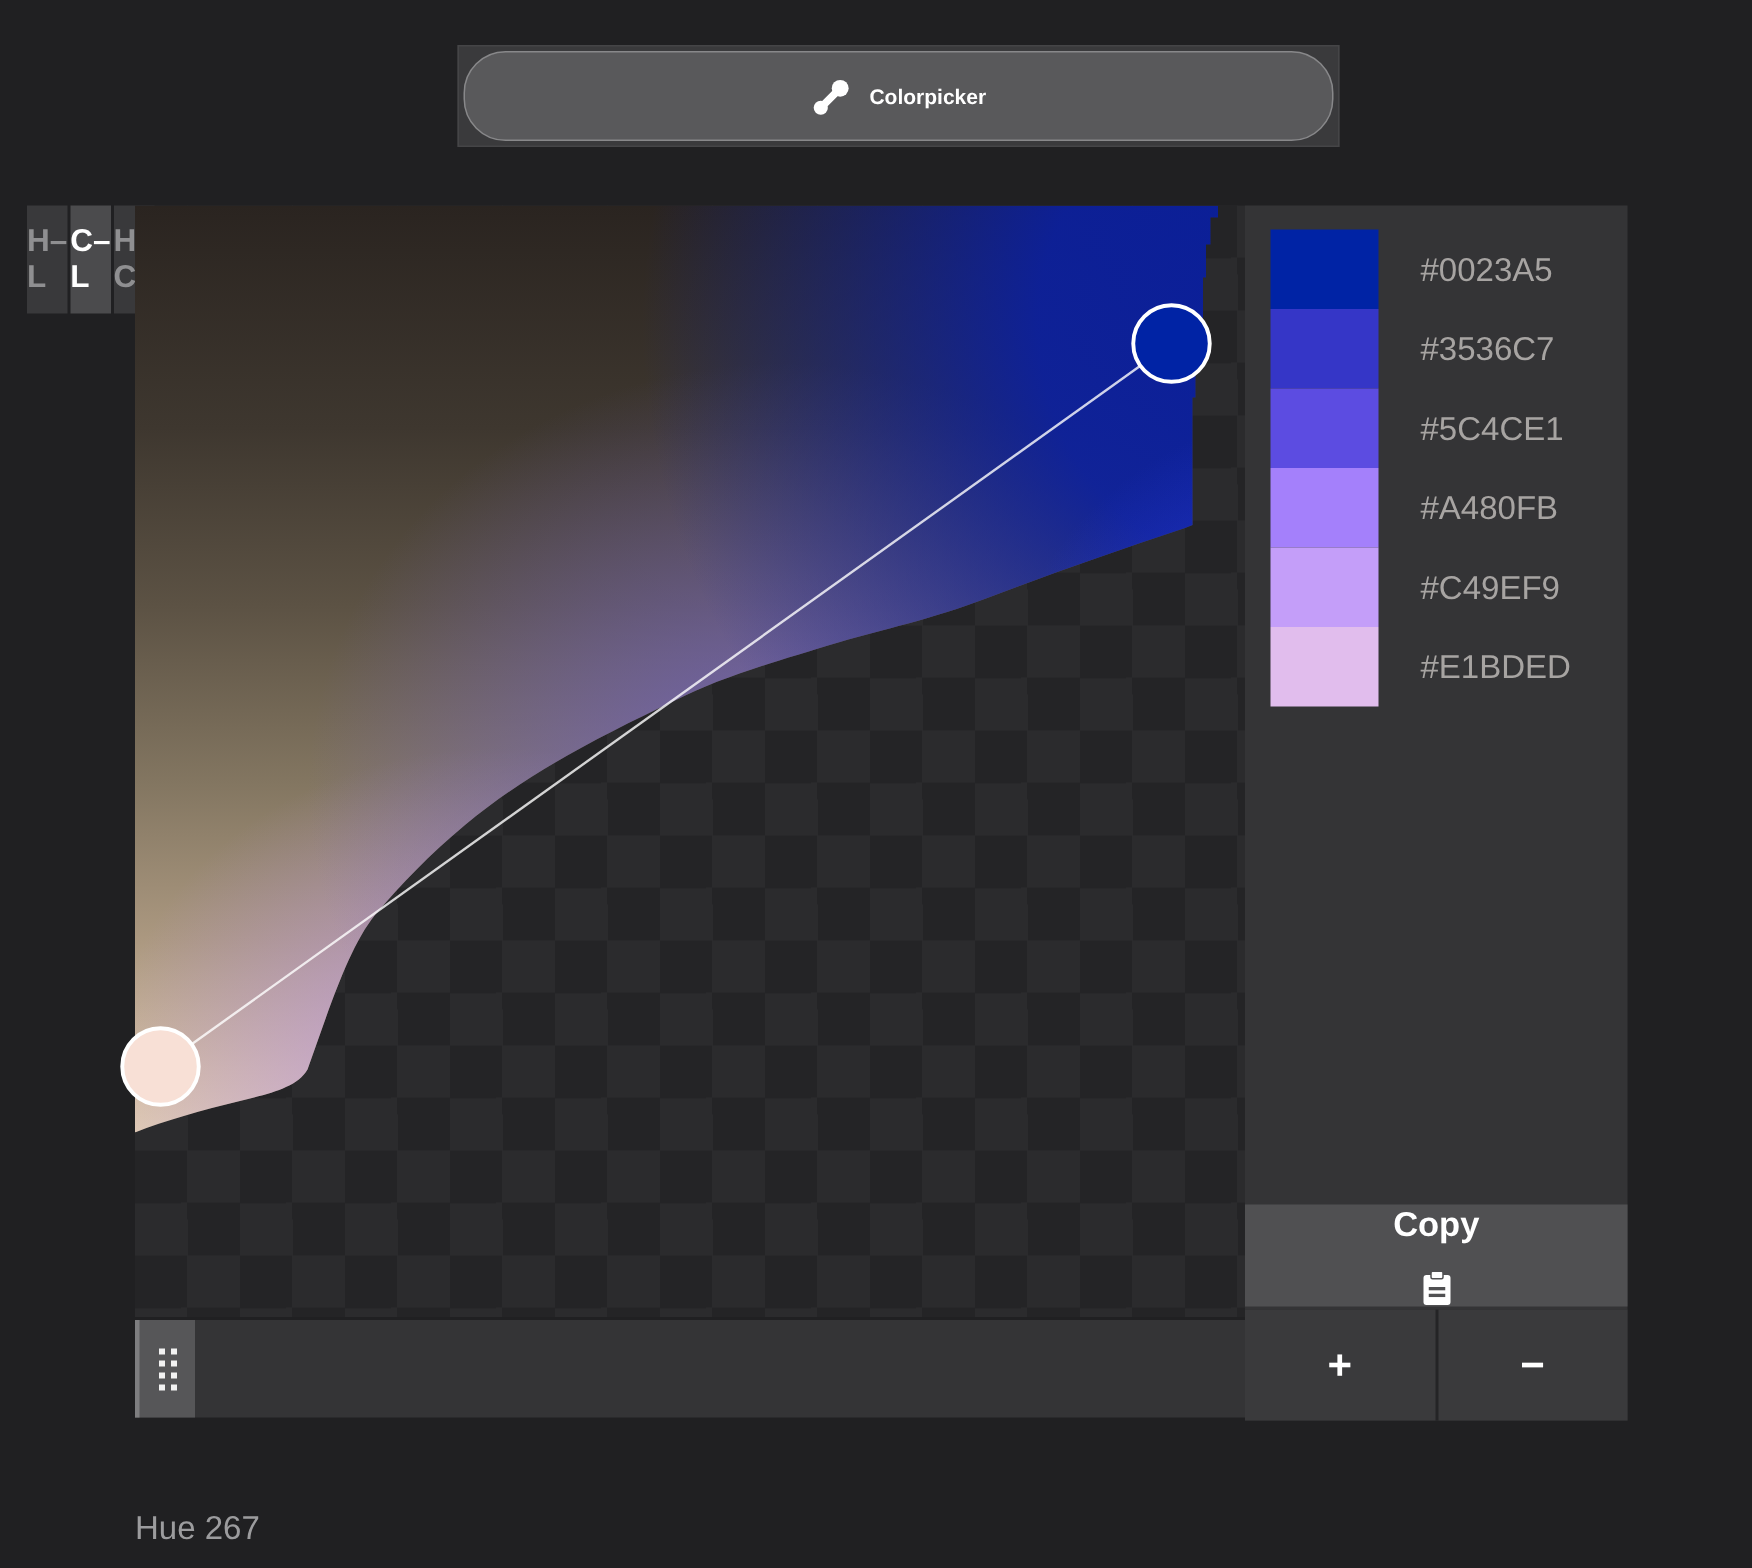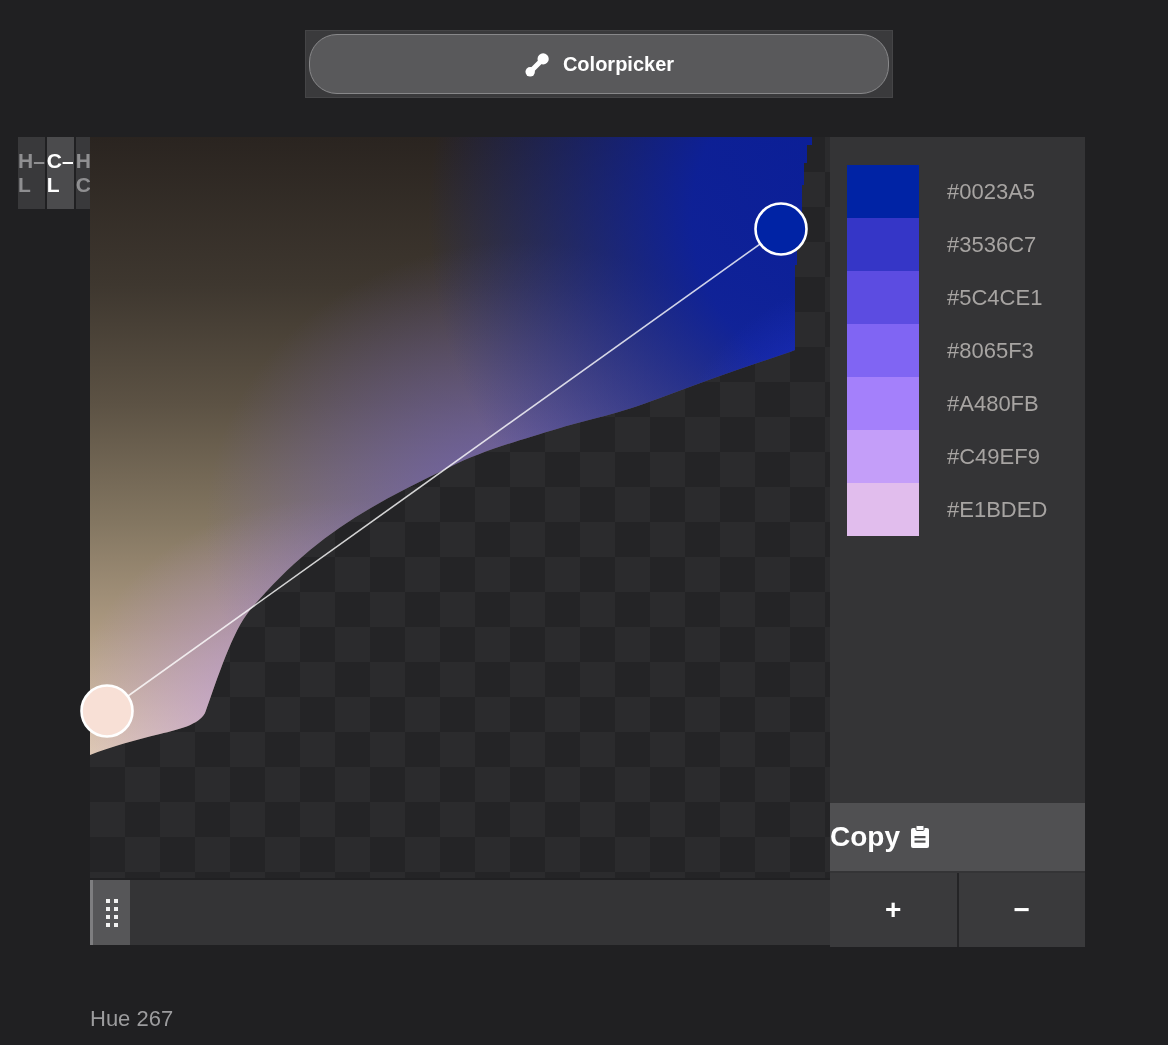--- a/index.html
+++ b/index.html
@@ -4,21 +4,21 @@
 <style>
   * { margin:0; padding:0; box-sizing:border-box; }
   html,body { background:#202022; }
   body { font-family:"Liberation Sans", sans-serif; }
   .app { position:relative; width:1168px; height:1045px; background:#202022; overflow:hidden; }
 
   
   .tab-group { position:absolute; left:305px; top:30px; width:588px; height:68px;
     background:#3a3a3c; border:1px solid #454547; display:flex; padding:3px; }
   .tab { flex:1 1 50%; display:flex; align-items:center; justify-content:center; gap:12px;
-    font-size:20px; font-weight:bold; color:#8d8d8f; cursor:pointer;border-radius:28px; }
+    font-size:14px; font-weight:bold; color:#8d8d8f; cursor:pointer;border-radius:28px; }
   .tab.active { background:#59595b; border:1px solid #88888a; color:#ffffff; }
   .tab + .tab { margin-left:2px; }
   .tab svg { display:block; }
 
   
   .mode-col { position:absolute; left:18px; top:137px; width:69px; display:flex; flex-direction:row; gap:2px; }
   .mode-btn { height:72px; background:#39393b; color:#8f8f91; font-size:21px; font-weight:bold;
     display:flex; align-items:center; justify-content:center; cursor:pointer; }
   .mode-btn.active { background:#4b4b4d; color:#ffffff; }
 
@@ -42,26 +42,26 @@
   .hue-slider { position:absolute; left:90px; top:880px; width:740px; height:65px; background:#343436; }
   .hue-handle { position:absolute; left:0; top:0; width:40px; height:65px; background:#565658;
     border-left:3px solid #7e7e80; display:flex; align-items:center; justify-content:center; cursor:grab; }
   .drag-dots { display:grid; grid-template-columns:repeat(2,4px); grid-auto-rows:4px; gap:4px; }
   .drag-dots i { background:#f2f2f2; width:4px; height:4px; }
   .hue-label { position:absolute; left:90px; top:1006px; font-size:22px; color:#9c9c9e; }
 
   
   .side-panel { position:absolute; left:830px; top:137px; width:255px; height:810px;
     background:#343436; display:flex; flex-direction:column; }
-  .swatch-list { padding-top:28px; flex:1 1 auto; }
+  .swatch-list { padding-top:16px; flex:1 1 auto; }
   .swatch-row { display:flex; align-items:center; height:53px; }
   .swatch-chip { width:72px; height:53px; margin-left:17px; cursor:pointer; }
   .swatch-hex { margin-left:28px; font-size:22px; color:#a7a4a2; }
-  .copy-btn { height:68px; background:#505052; color:#ffffff; font-size:28px; font-weight:bold;
-    display:flex; align-items:center; justify-content:flex-start; gap:10px; cursor:pointer; }
+  .copy-btn { height:68px; background:#505052; color:#ffffff; font-size:23px; font-weight:bold;
+    display:flex; align-items:center; justify-content:space-between; gap:10px; cursor:pointer;flex-direction:column; }
   .pm-row { height:74px; margin-top:2px; display:flex; gap:2px; background:#242426; }
   .pm-btn { flex:1; background:#3a3a3c; color:#ffffff; font-size:28px; font-weight:bold;
     display:flex; align-items:center; justify-content:center; cursor:pointer; }
 </style>
 </head>
 <body>
 
 <div class="app">
 
   <div class="tab-group">
@@ -123,24 +123,20 @@
   <div class="swatch-row">
     <div class="swatch-chip" style="background: rgb(53, 54, 199);"></div>
     <div class="swatch-hex">#3536C7</div>
   </div>
 
   <div class="swatch-row">
     <div class="swatch-chip" style="background: rgb(92, 76, 225);"></div>
     <div class="swatch-hex">#5C4CE1</div>
   </div>
 
-  <div class="swatch-row">
-    <div class="swatch-chip" style="background: rgb(128, 101, 243);"></div>
-    <div class="swatch-hex">#8065F3</div>
-  </div>
 
   <div class="swatch-row">
     <div class="swatch-chip" style="background: rgb(164, 128, 251);"></div>
     <div class="swatch-hex">#A480FB</div>
   </div>
 
   <div class="swatch-row">
     <div class="swatch-chip" style="background: rgb(196, 158, 249);"></div>
     <div class="swatch-hex">#C49EF9</div>
   </div>

